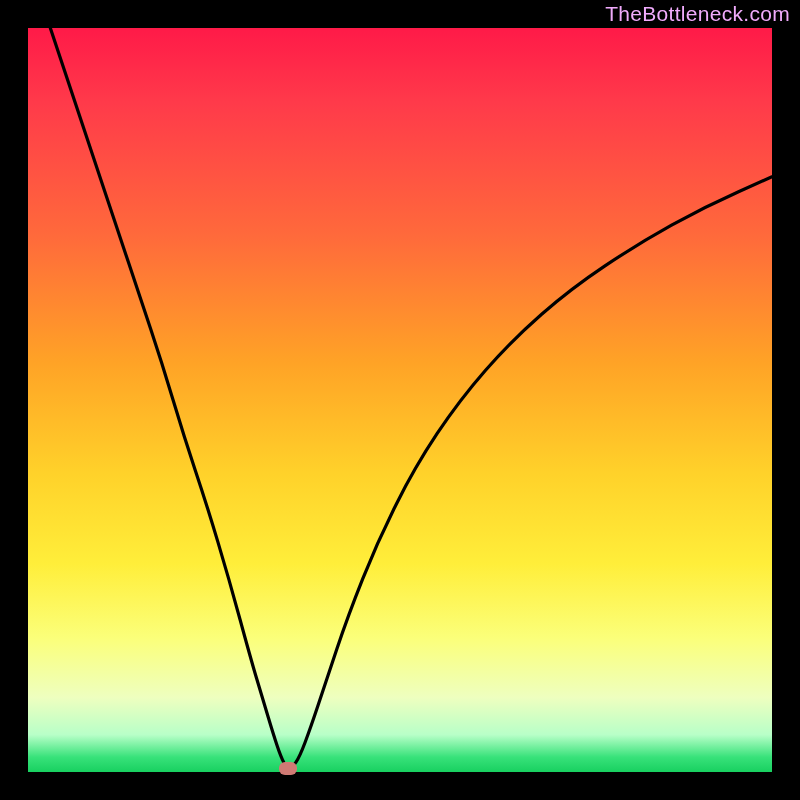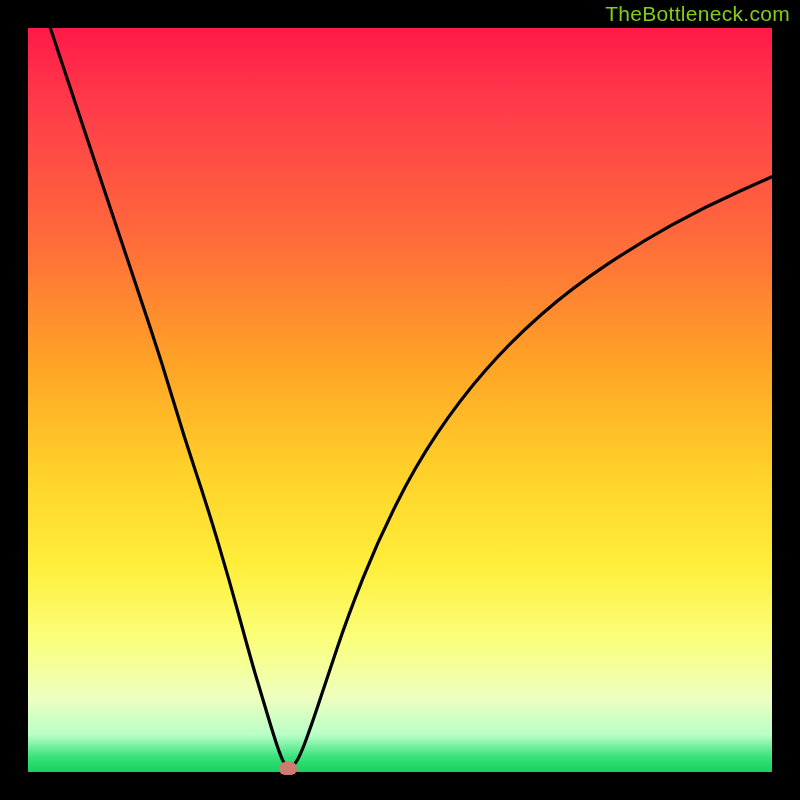--- a/index.html
+++ b/index.html
@@ -38,21 +38,21 @@
       #eeffbf 90%,
       #b8ffc8 95%,
       #38e27a 98%,
       #18d060 100%
     );
   }
   .watermark {
     position: absolute;
     top: 2px;
     right: 10px;
-    color: #84cc16;
+    color: #f0abfc;
     font-size: 21px;
     font-weight: 500;
     letter-spacing: 0.3px;
     user-select: none;
   }
   .curve {
     position: absolute;
     left: 0;
     top: 0;
     width: 744px;

